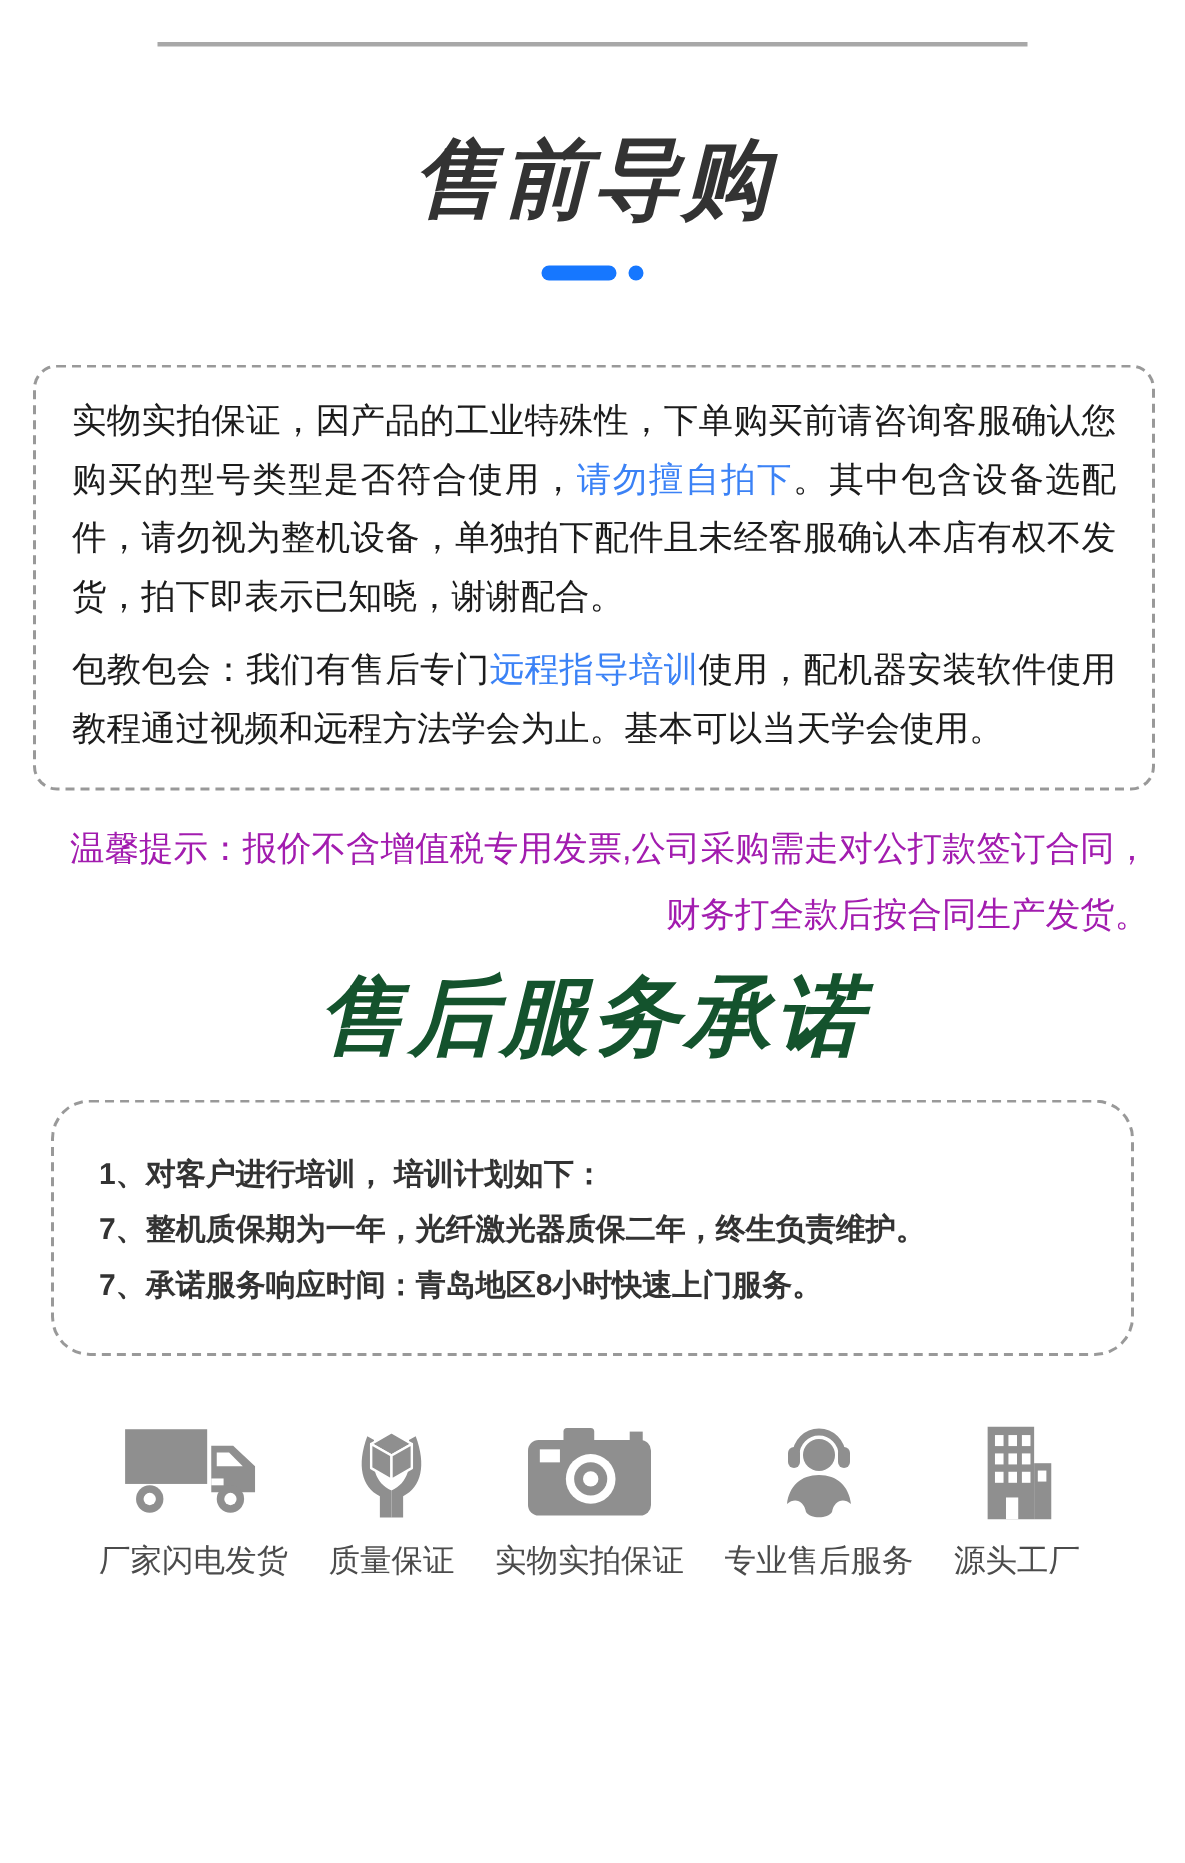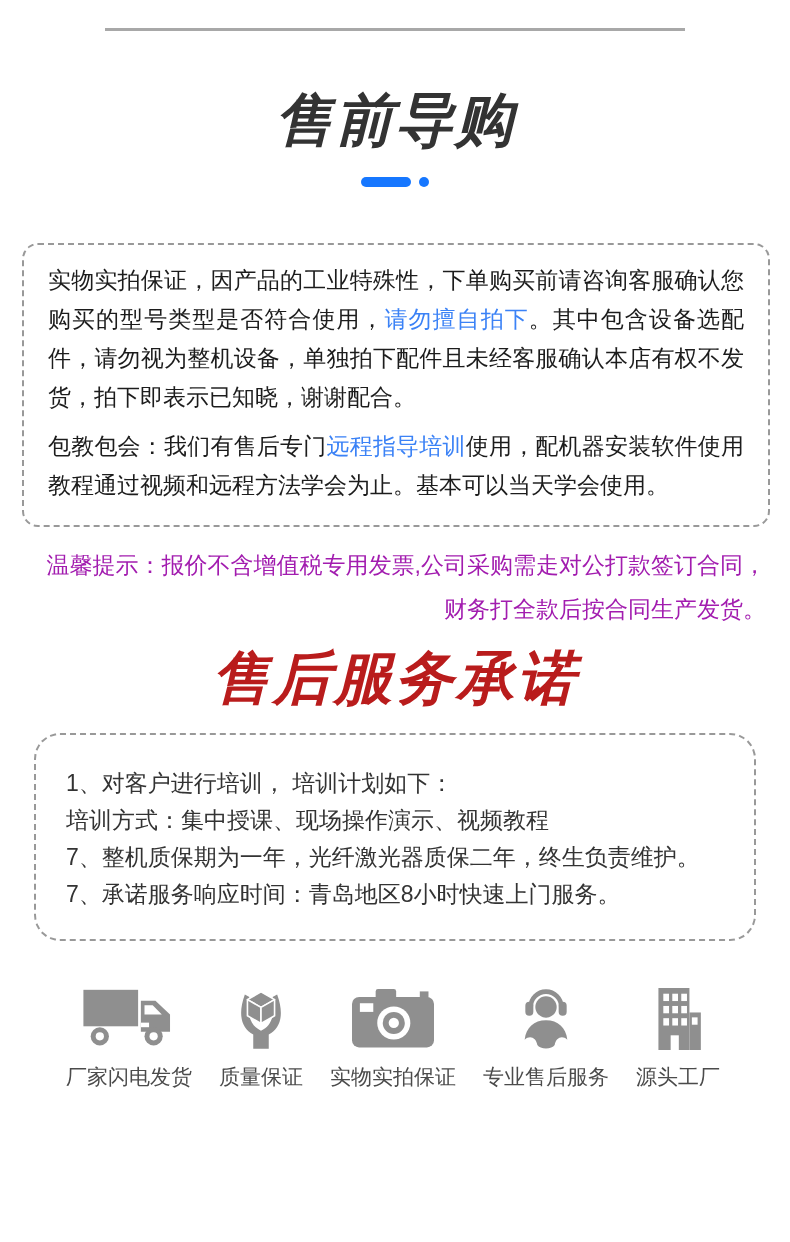--- a/index.html
+++ b/index.html
@@ -19,21 +19,21 @@
   .section-title {
     margin-top: 56px;
     text-align: center;
     font-size: 58px;
     font-weight: 900;
     color: #333;
     letter-spacing: 2px;
     line-height: 66px;
     font-style: italic;
   }
-  .section-title.black { color: #b91c1c; margin-top: 14px; letter-spacing: 3px; }
+  .section-title.black { color: #14532d; margin-top: 14px; letter-spacing: 3px; }
   .title-underline {
     margin-top: 24px;
     display: flex; justify-content: center; align-items: center; gap: 8px;
     height: 10px;
   }
   .title-underline .bar {
     width: 50px; height: 10px; border-radius: 5px; background: #1677ff;
   }
   .title-underline .dot {
     width: 10px; height: 10px; border-radius: 50%; background: #1677ff;
@@ -61,24 +61,25 @@
     color: #a21caf;
     text-align: right;
   }
   .service-box {
     margin: 22px 34px 0 34px;
     border: 2px dashed #999;
     border-radius: 26px;
     padding: 30px 26px 26px 30px;
   }
   .service-box .line {
-    font-size: 23px;
+    font-size: 20px;
     line-height: 37px;
     color: #333;
     white-space: pre-wrap;
+    font-weight: bold;
   }
   .features {
     margin-top: 46px;
     padding: 0 70px 0 66px;
     display: flex;
     justify-content: space-between;
     align-items: flex-end;
   }
   .feature {
     display: flex; flex-direction: column; align-items: center;
@@ -108,21 +109,20 @@
   <p><span>实物实拍保证，因产品的工业特殊性，下单购买前请咨询客服确认您购买的型号类型是否符合使用，</span><span class="red">请勿擅自拍下</span><span>。其中包含设备选配件，请勿视为整机设备，单独拍下配件且未经客服确认本店有权不发货，拍下即表示已知晓，谢谢配合。</span></p>
   <p><span>包教包会：我们有售后专门</span><span class="red">远程指导培训</span><span>使用，配机器安装软件使用教程通过视频和远程方法学会为止。基本可以当天学会使用。</span></p>
 </div>
 
 <p class="warm-tip">温馨提示：报价不含增值税专用发票,公司采购需走对公打款签订合同，财务打全款后按合同生产发货。</p>
 
 <h1 class="section-title black">售后服务承诺</h1>
 
 <div class="service-box">
   <div class="line">1、对客户进行培训， 培训计划如下：</div>
-  <div class="line">培训方式：集中授课、现场操作演示、视频教程</div>
   <div class="line">7、整机质保期为一年，光纤激光器质保二年，终生负责维护。</div>
   <div class="line">7、承诺服务响应时间：青岛地区8小时快速上门服务。</div>
 </div>
 
 <div class="features">
 
   <div class="feature">
     <div class="icon-wrap">
       <svg width="92" height="62" viewBox="0 0 100 68" fill="#8f8f8f" xmlns="http://www.w3.org/2000/svg">
         <rect x="0" y="2" width="60" height="40"></rect>

